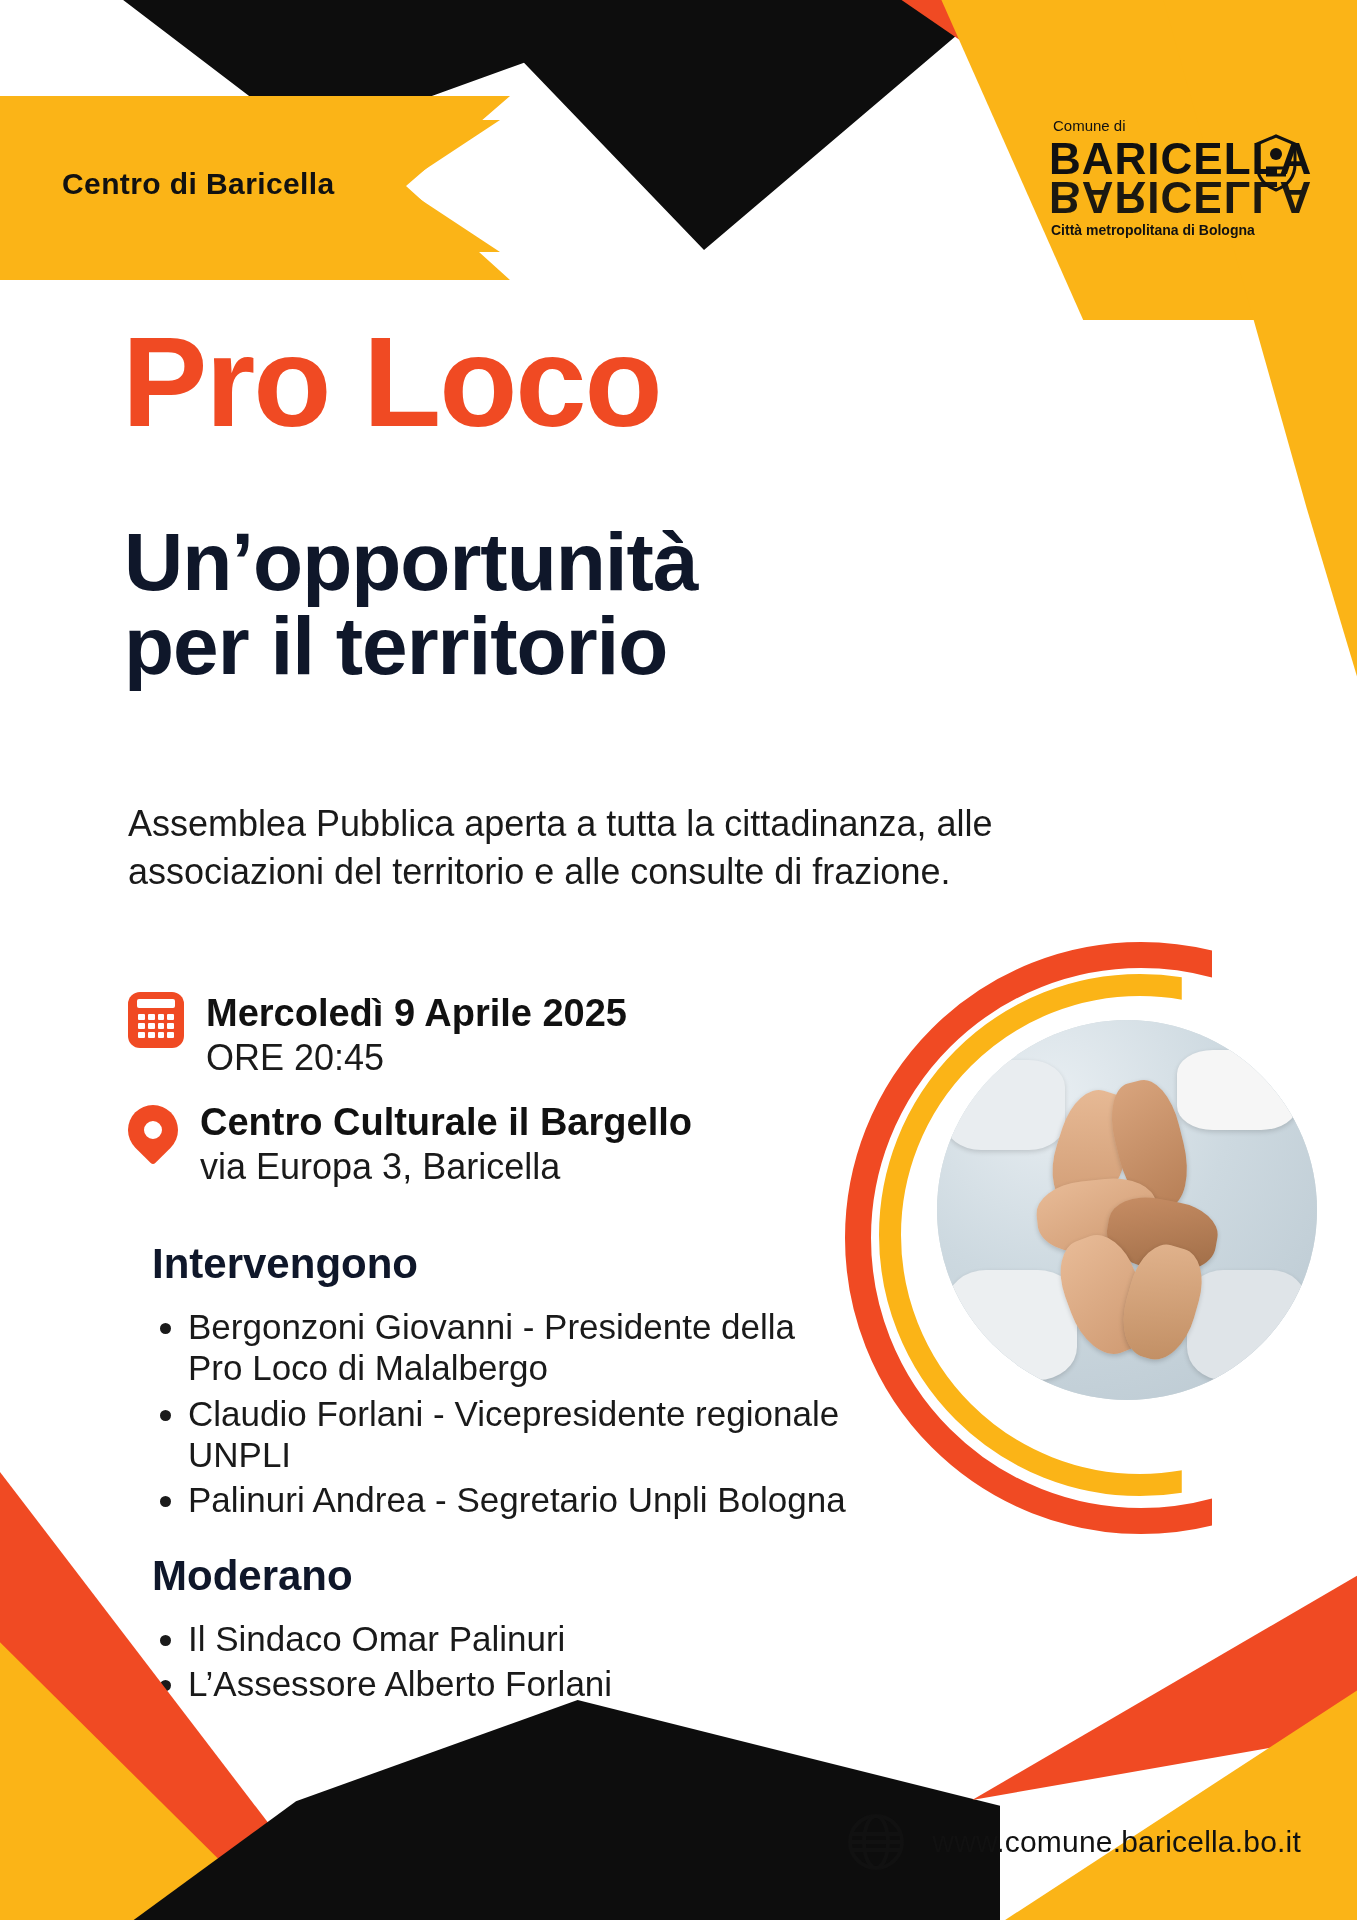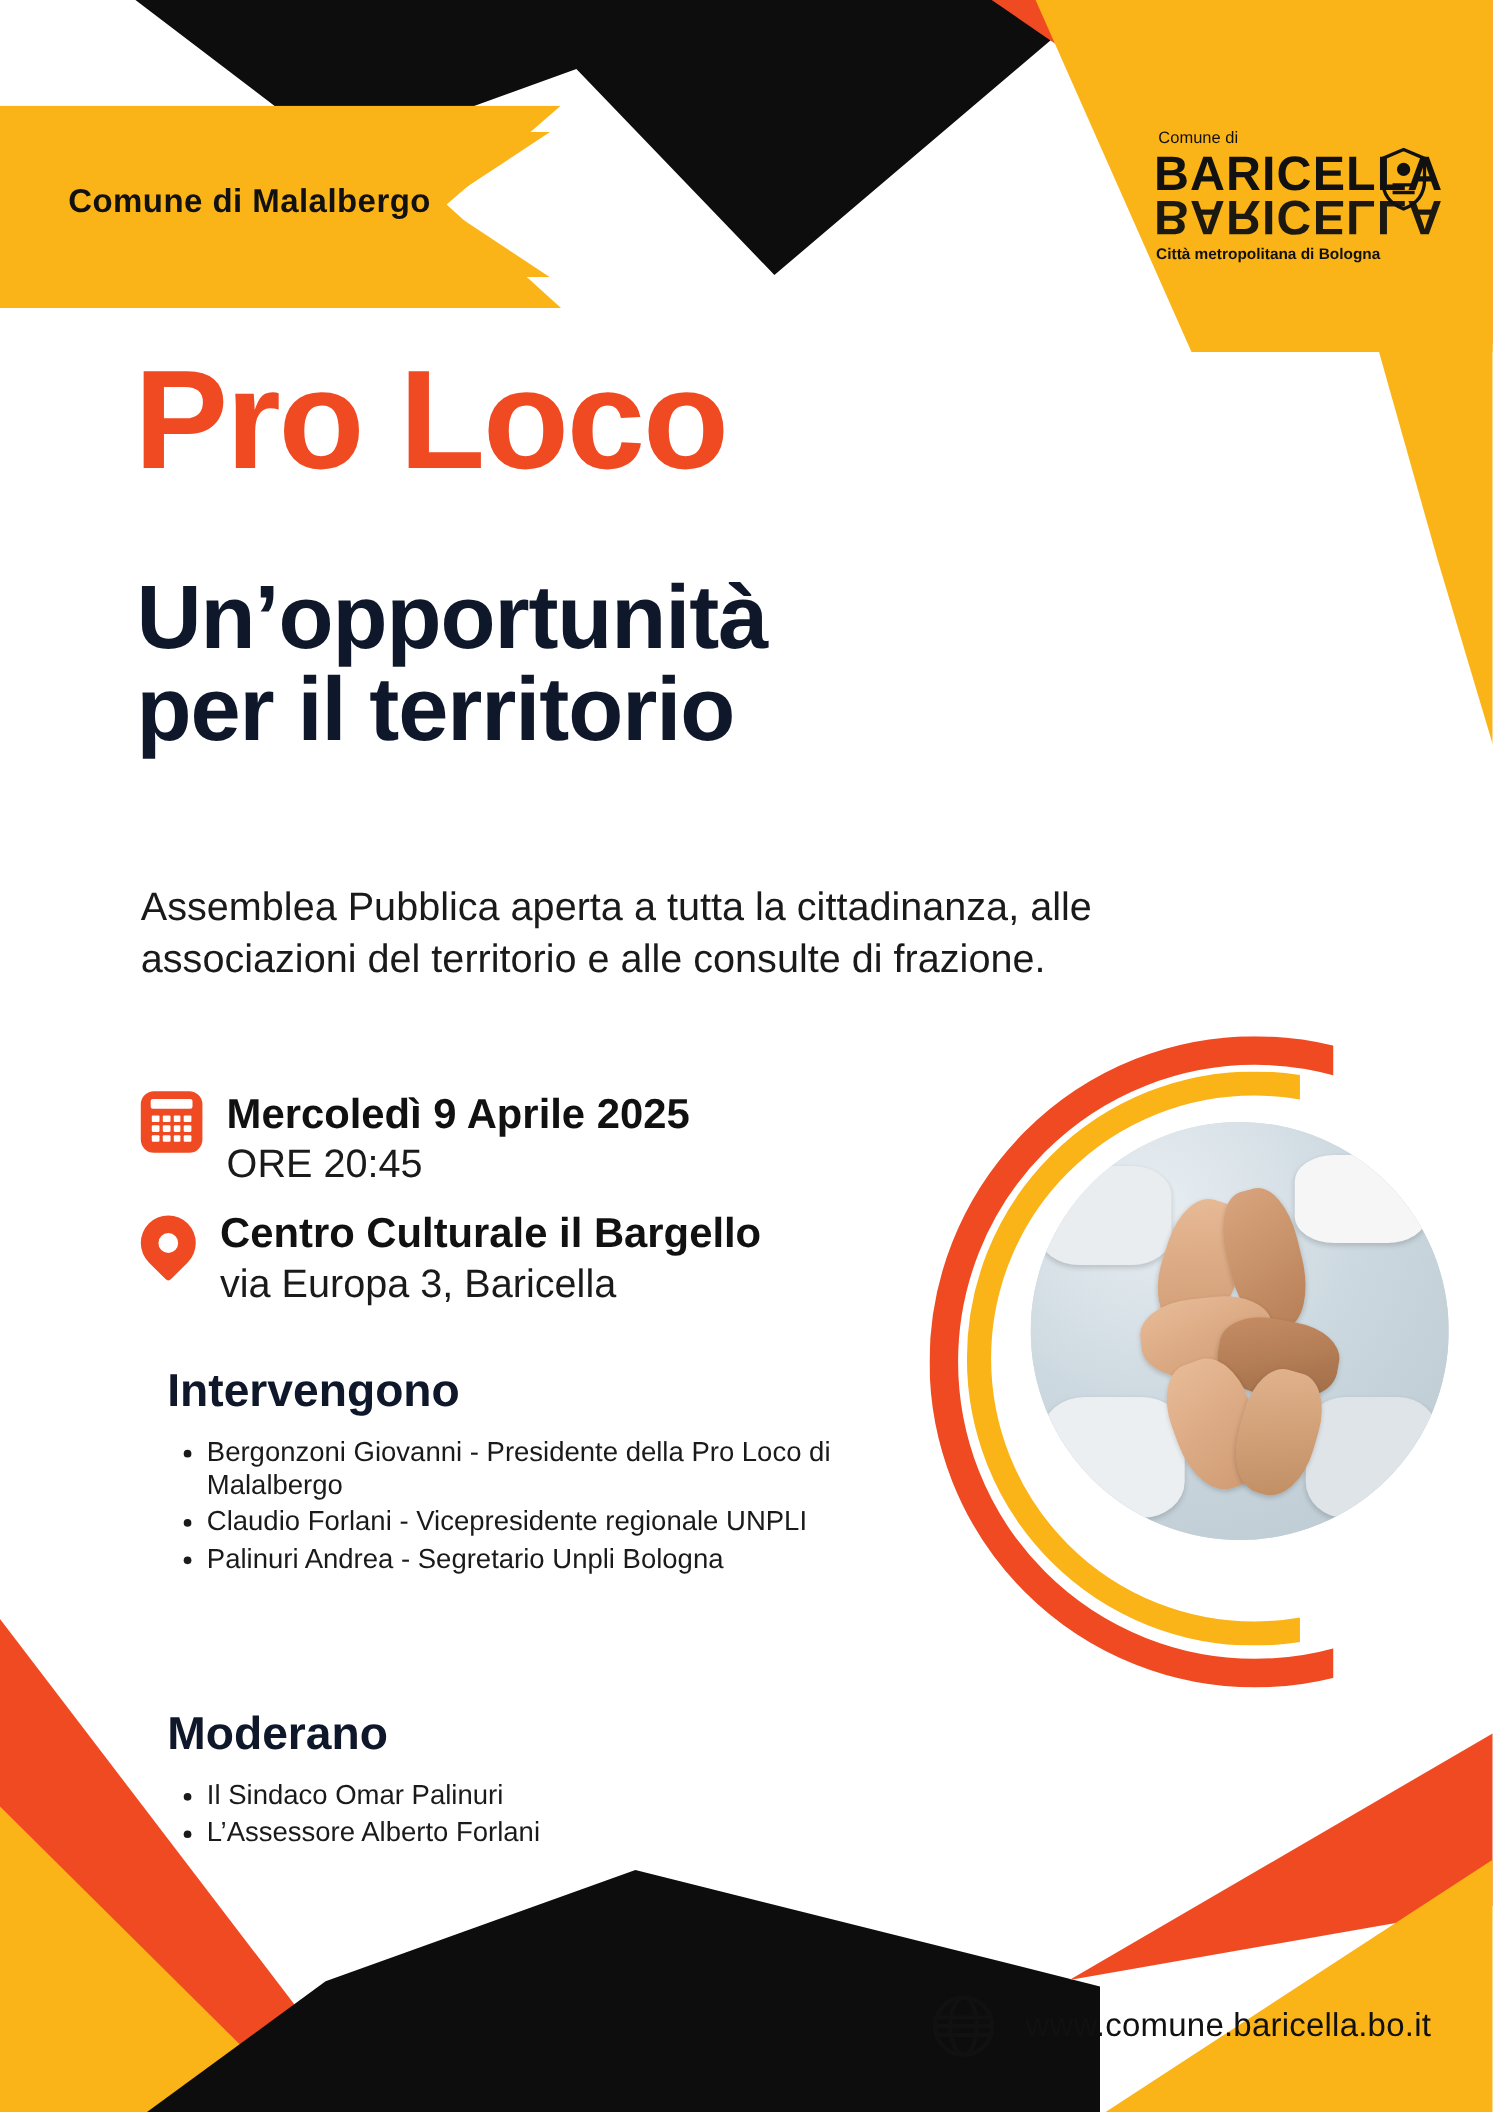--- a/index.html
+++ b/index.html
@@ -297,21 +297,21 @@
     font-size: 42px;
     font-weight: bold;
     color: #0f172a;
     margin-bottom: 18px;
   }
   .section ul {
     margin: 0;
     padding-left: 36px;
   }
   .section li {
-    font-size: 25px;
+    font-size: 35px;
     color: #1a1a1a;
     line-height: 1.18;
     margin-bottom: 4px;
   }
   #interventions { top: 1240px; }
   #moderators { top: 1552px; }
 
   
   .photo-wrap {
     position: absolute;
@@ -393,21 +393,21 @@
 
 <div class="poster">
 
   <div class="shape top-black"></div>
   <div class="shape top-orange"></div>
   <div class="shape right-yellow-top"></div>
   <div class="shape right-yellow"></div>
   <div class="shape tl-yellow2"></div>
 
   <div class="comune-tag">
-    <span>Comune di Malalbergo</span>
+    <span>Centro di Baricella</span>
   </div>
 
   <div class="logo">
     <div class="small-top">Comune di</div>
     <div class="big">BARICELLA</div>
     <div class="big-mirror">BARICELLA</div>
     <div class="small-bot">Città metropolitana di Bologna</div>
     <svg class="crest" viewBox="0 0 46 58">
       <path d="M23 2 L42 10 V30 C42 44 33 52 23 56 C13 52 4 44 4 30 V10 Z" fill="none" stroke="#111" stroke-width="3"></path>
       <circle cx="23" cy="20" r="6" fill="#111"></circle>

